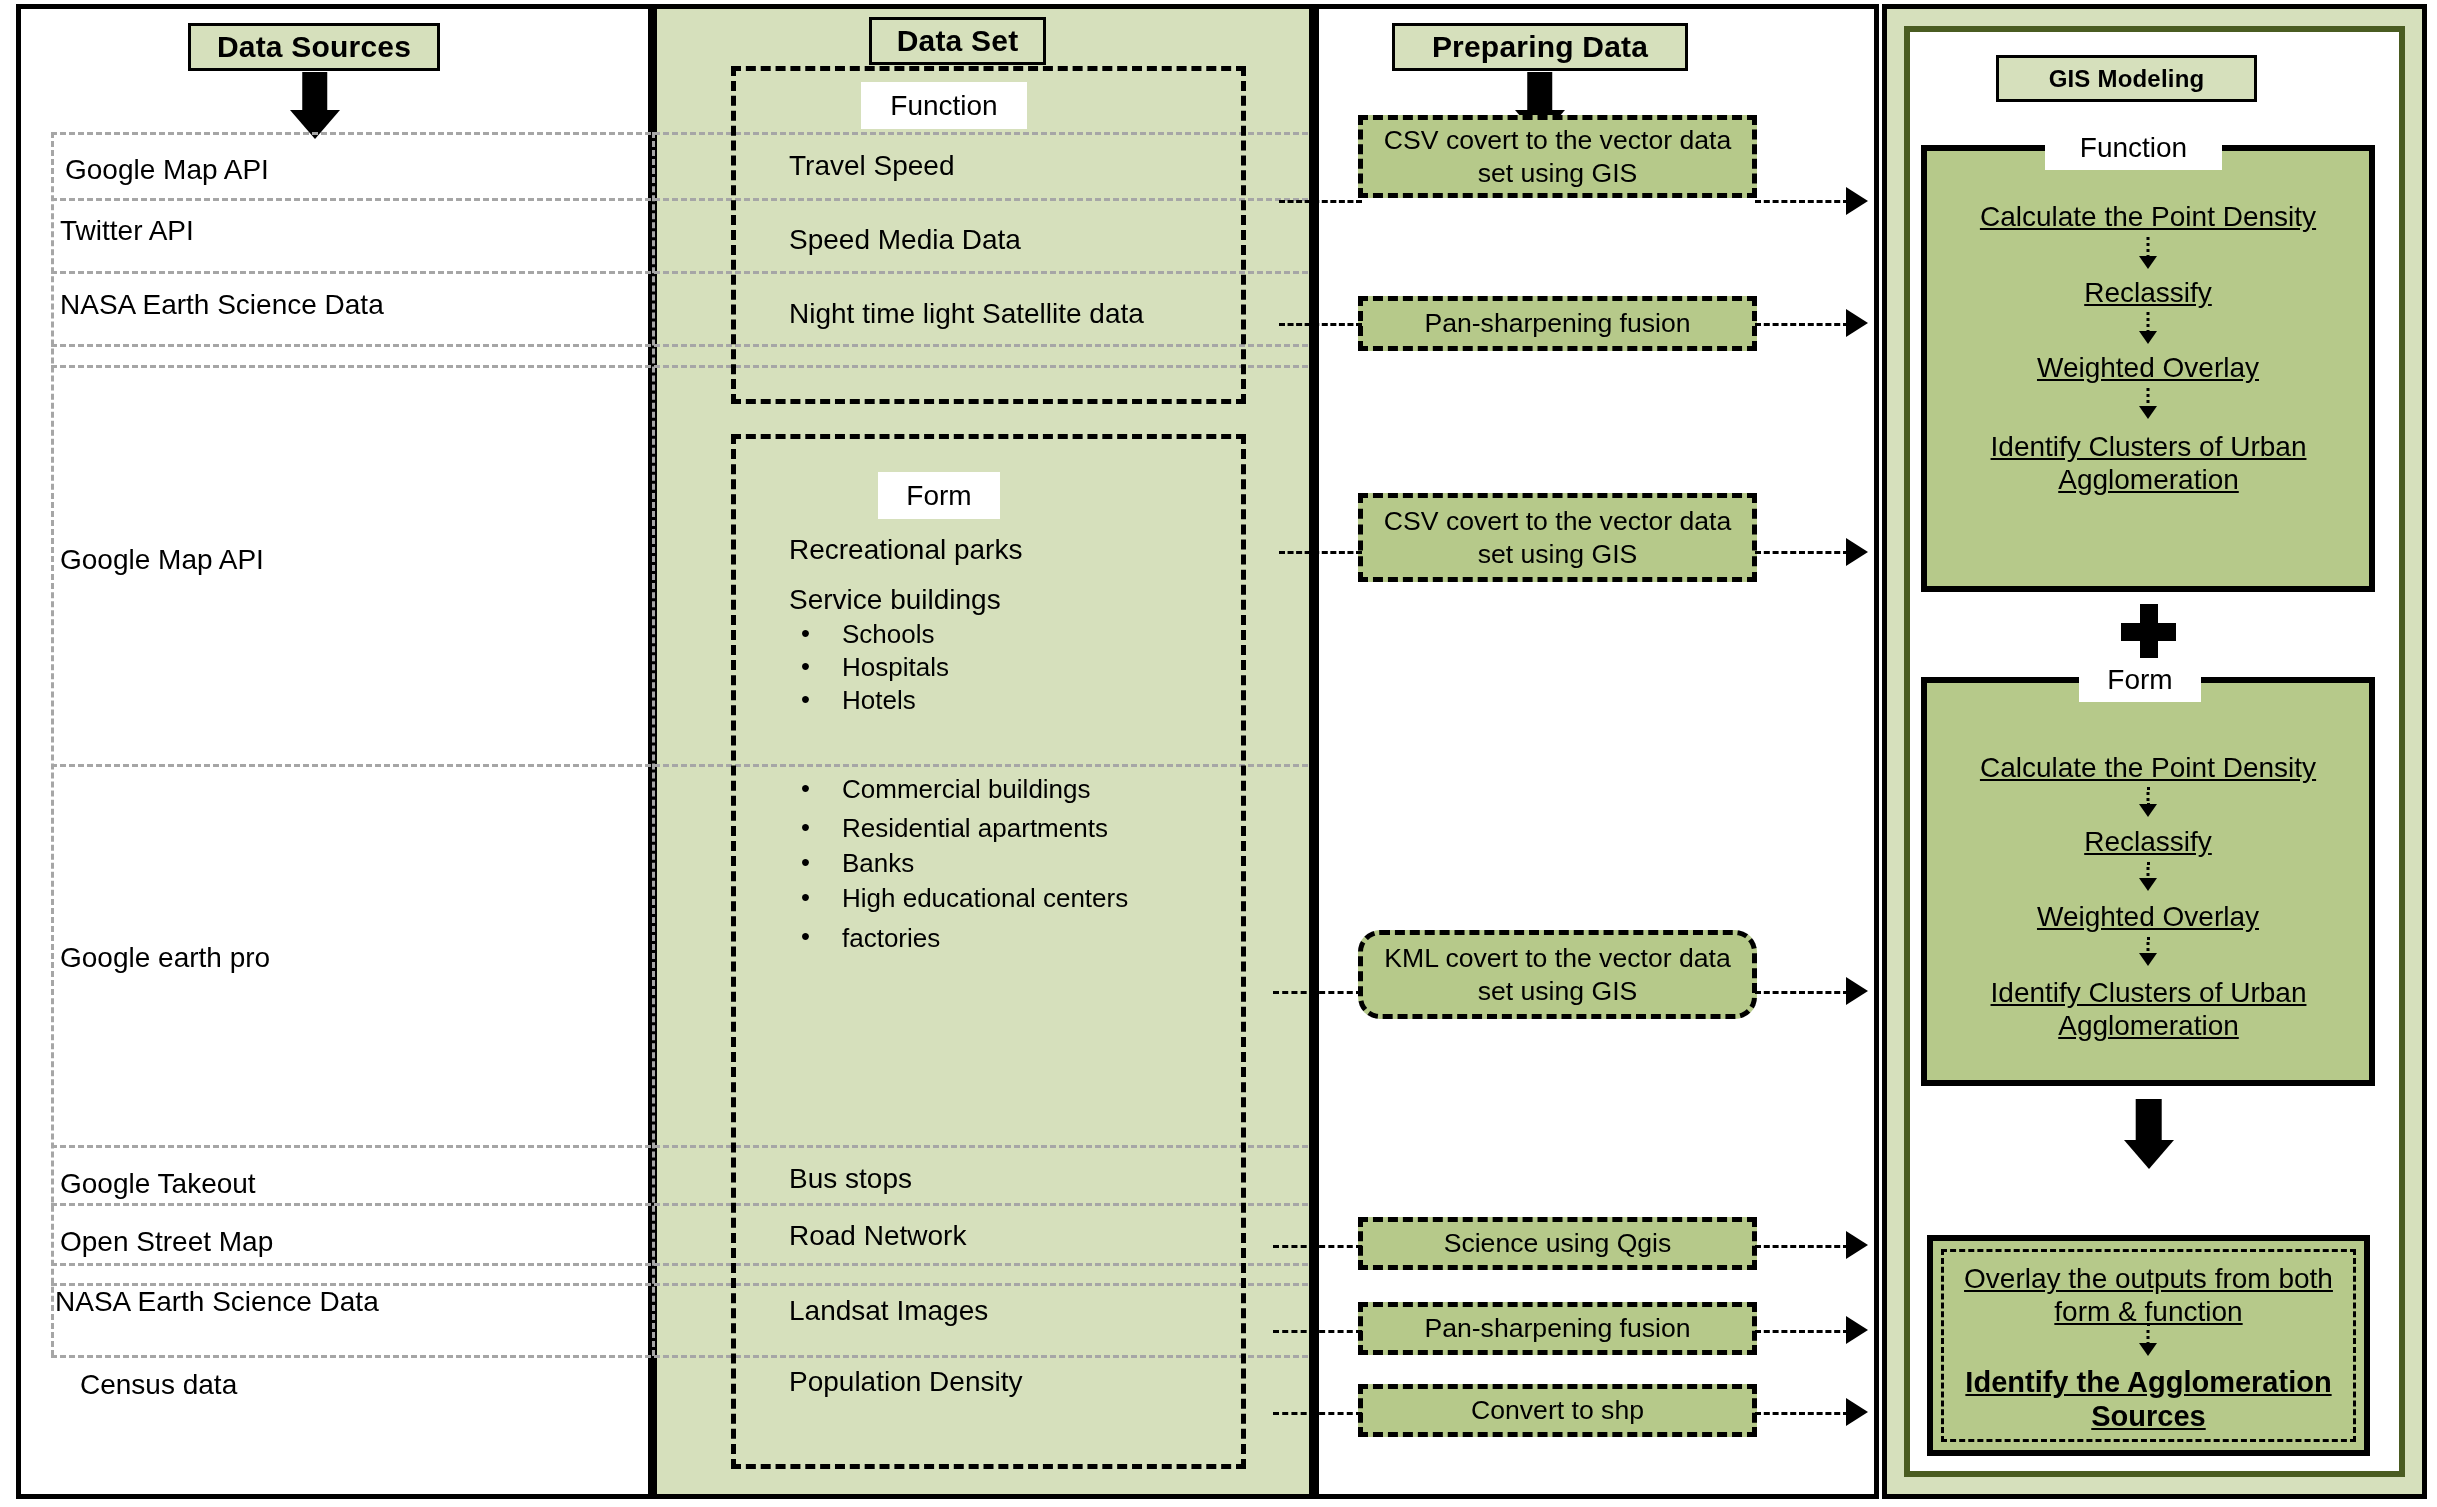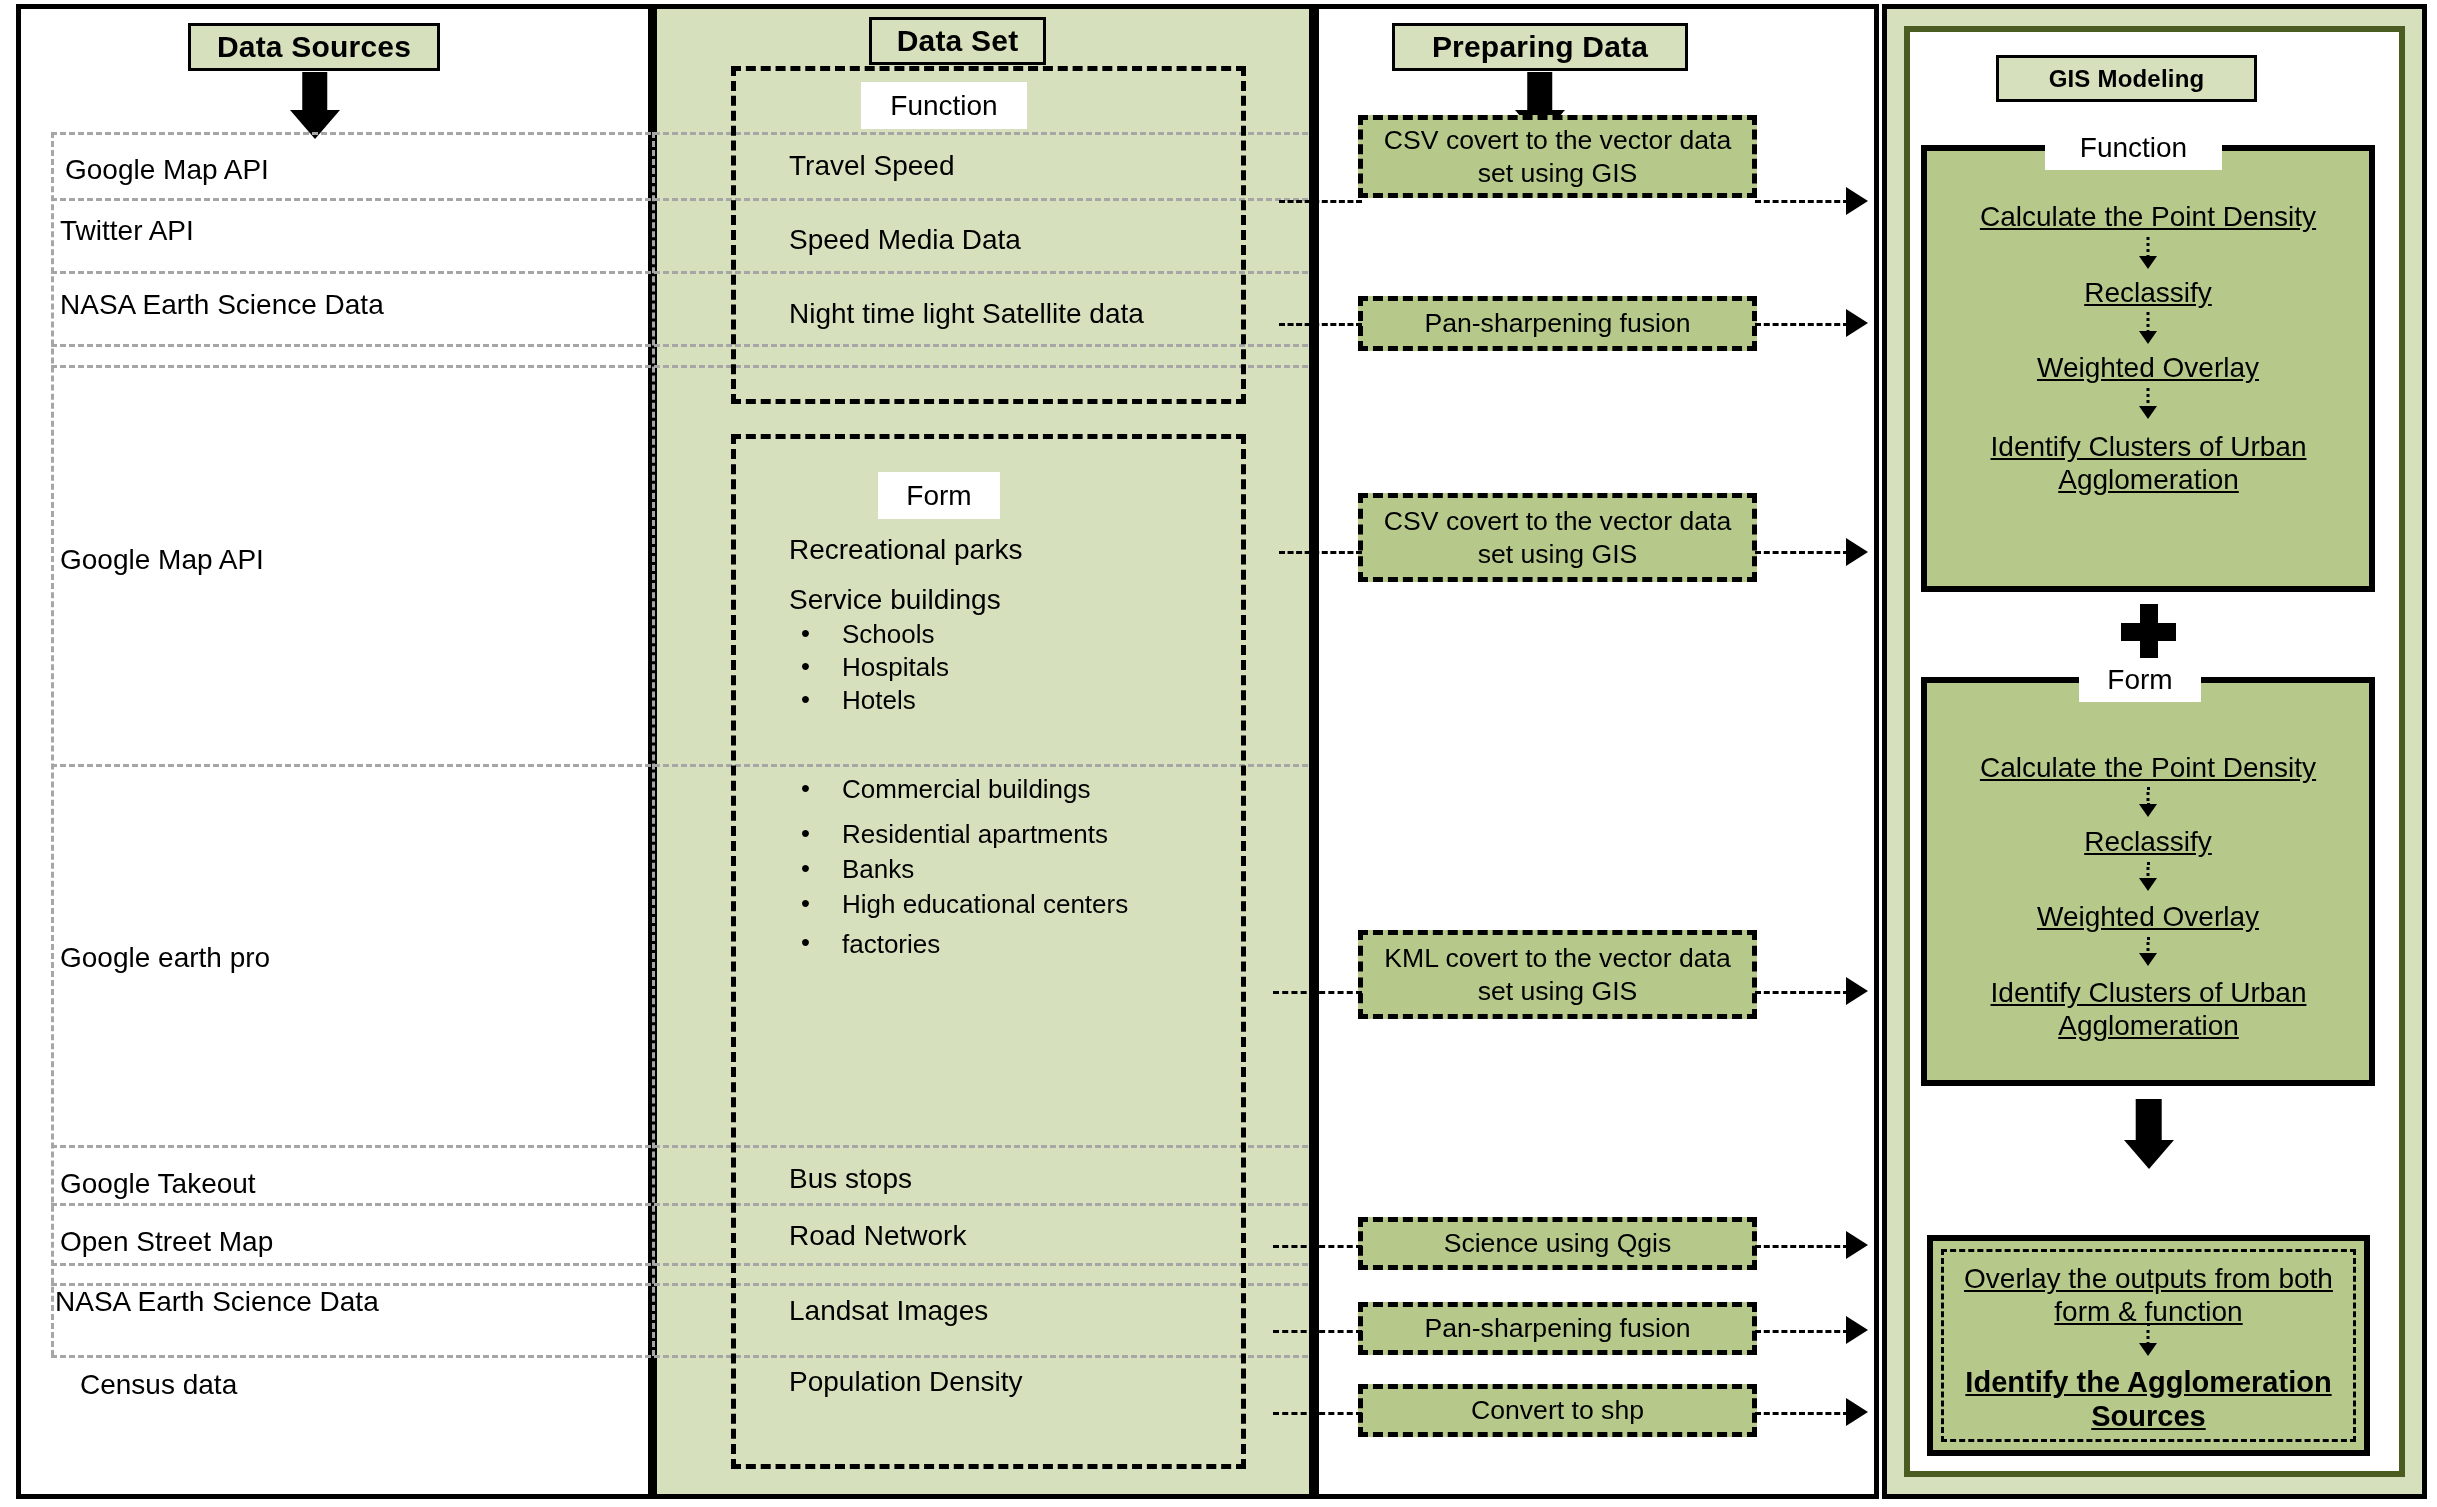--- a/index.html
+++ b/index.html
@@ -248,21 +248,21 @@
     <span>Service buildings</span>
   </div>
 
   <ul class="blist t-bullet" style="position:absolute;left:789px;top:620px;width:487px;">
     <li><span>Schools</span></li>
     <li><span>Hospitals</span></li>
     <li><span>Hotels</span></li>
   </ul>
 
   <ul class="blist t-bullet" style="position:absolute;left:789px;top:775px;width:487px;">
-    <li style="margin-bottom:15px;"><span>Commercial buildings</span></li>
+    <li style="margin-bottom:9px;"><span>Commercial buildings</span></li>
     <li style="margin-bottom:5.5px;"><span>Residential apartments</span></li>
     <li style="margin-bottom:5.5px;"><span>Banks</span></li>
     <li style="margin-bottom:10px;"><span>High educational centers</span></li>
     <li><span>factories</span></li>
   </ul>
 
   <div class="abs lft t-ds" style="left:789px;top:1159px;width:498px;height:40px;">
     <span>Bus stops</span>
   </div>
   <div class="abs lft t-ds" style="left:789px;top:1216px;width:498px;height:40px;">
@@ -298,21 +298,21 @@
   <div class="dashdot" style="left:1755px;top:323px;width:94px;"></div>
   <div class="arrowhead" style="left:1846px;top:309px;"></div>
 
   <div class="procbox t-proc" style="left:1358px;top:493px;width:399px;height:89px;">
     <span>CSV covert to the vector data set using GIS</span>
   </div>
   <div class="dashdot" style="left:1279px;top:551px;width:83px;"></div>
   <div class="dashdot" style="left:1755px;top:551px;width:94px;"></div>
   <div class="arrowhead" style="left:1846px;top:538px;"></div>
 
-  <div class="procbox t-proc" style="left:1358px;top:930px;width:399px;height:89px;">
+  <div class="procbox t-proc" style="left:1358px;top:930px;width:399px;height:89px;border-radius:22px;">
     <span>KML covert to the vector data set using GIS</span>
   </div>
   <div class="dashdot" style="left:1273px;top:991px;width:89px;"></div>
   <div class="dashdot" style="left:1755px;top:991px;width:94px;"></div>
   <div class="arrowhead" style="left:1846px;top:977px;"></div>
 
   <div class="procbox t-proc" style="left:1358px;top:1217px;width:399px;height:53px;">
     <span>Science using Qgis</span>
   </div>
   <div class="dashdot" style="left:1273px;top:1245px;width:89px;"></div>

